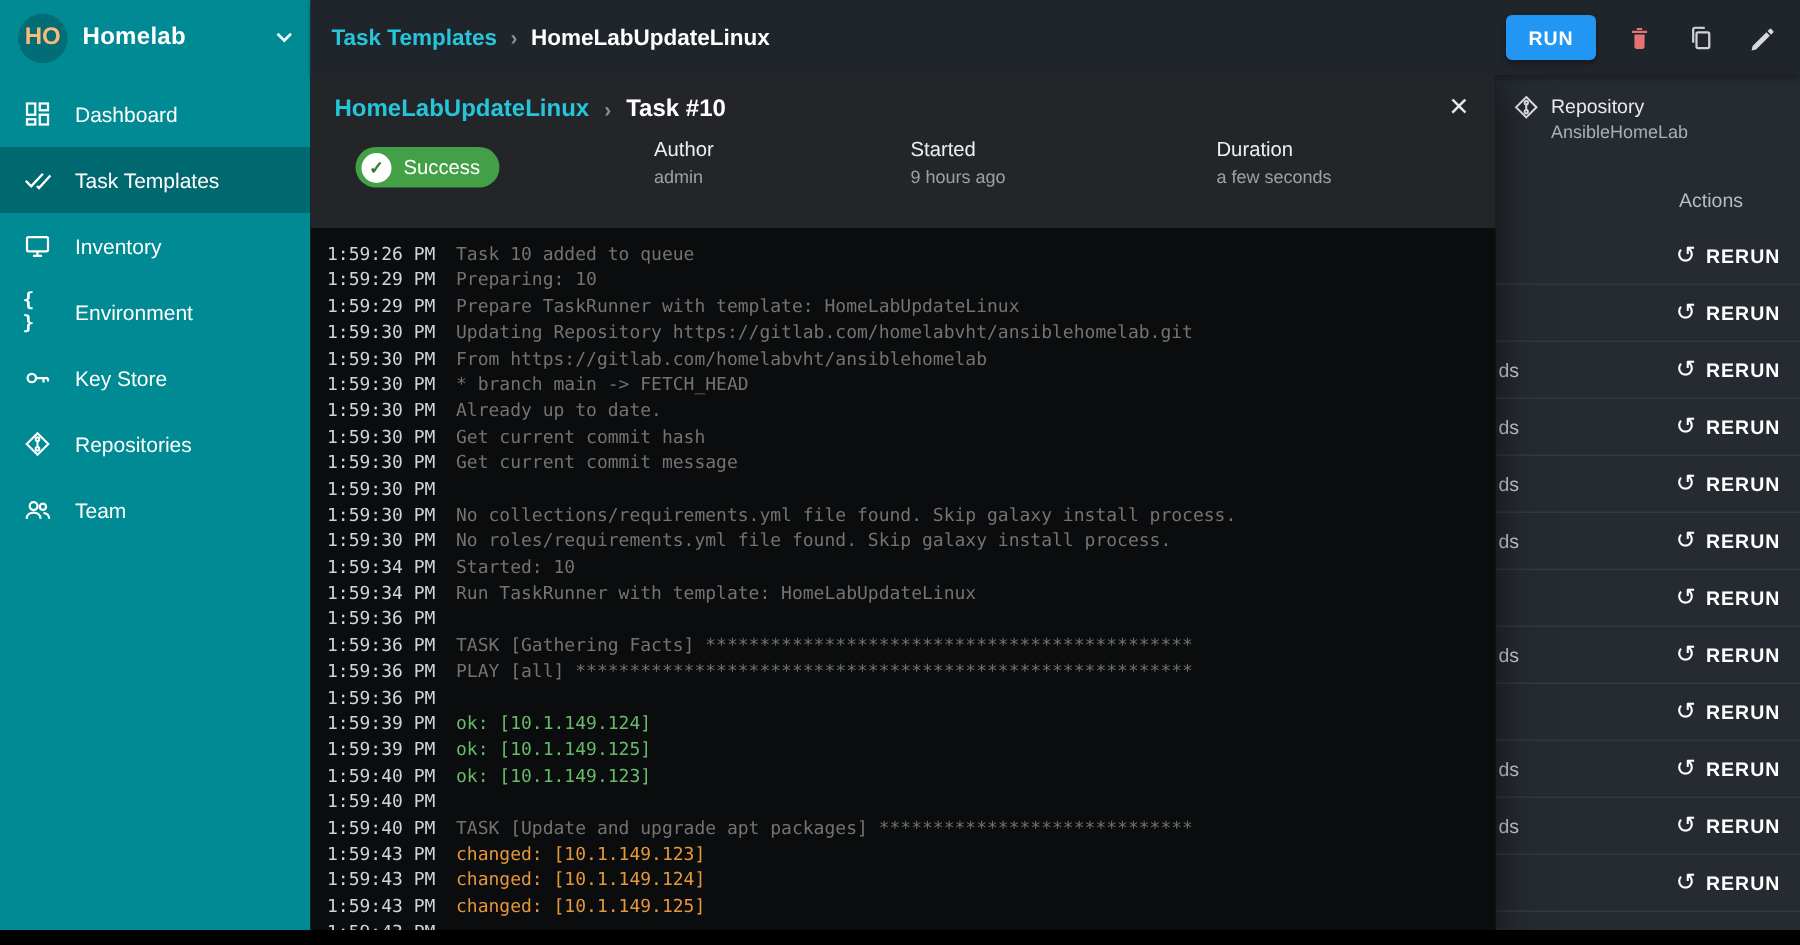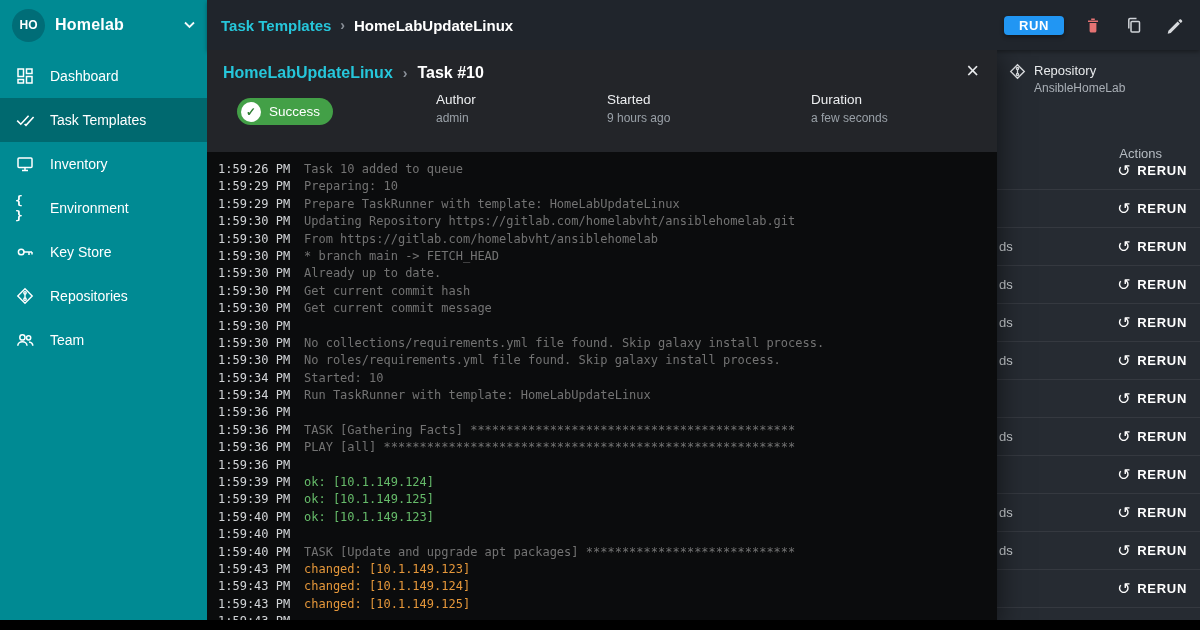--- a/index.html
+++ b/index.html
@@ -8,56 +8,56 @@
   .app { position:relative; width:1200px; height:620px; overflow:hidden;
     background:#262b32; display:flex; }
 
   
   .sidebar { width:207px; flex-shrink:0; background:#008a93; color:#fff;
     display:flex; flex-direction:column; }
   .sidebar-header { height:50px; display:flex; align-items:center; gap:10px;
     padding:0 12px; cursor:pointer; }
   .avatar { width:33px; height:33px; border-radius:50%; background:#006d77;
     display:flex; align-items:center; justify-content:center;
-    font-size:12px; font-weight:bold; color:#ffffff; flex-shrink:0;text-align:right; }
+    font-size:16px; font-weight:bold; color:#fdba74; flex-shrink:0;text-align:right; }
   .app-name { font-size:16px; font-weight:bold; flex:1; letter-spacing:.2px; }
   .chev { opacity:.95; display:flex; }
   .nav { padding-top:4px; }
   .nav-item { height:44px; display:flex; align-items:center; gap:15px;
     padding:0 15px; font-size:14px; color:#fff; cursor:pointer; }
   .nav-item.active { background:rgba(0,0,0,.24); }
   .nav-icon { width:20px; display:flex; justify-content:center; flex-shrink:0; }
   .nav-glyph { font-family:"DejaVu Sans Mono", monospace; font-weight:bold;
     font-size:13px; color:#fff; }
 
   
   .main { flex:1; position:relative; display:flex; flex-direction:column; }
   .topbar { height:50px; background:#20252c; display:flex; align-items:center;
     padding:0 14px; box-shadow:0 2px 4px rgba(0,0,0,.35); z-index:2; }
   .breadcrumb { display:flex; align-items:center; font-size:15px; font-weight:bold; }
   .crumb-link { color:#26c6da; cursor:pointer; }
   .crumb-sep { color:#8a9099; margin:0 9px; font-size:14px; }
   .crumb-current { color:#fff; }
   .topbar-actions { margin-left:auto; display:flex; align-items:center; gap:17px; }
   .run-btn { background:#2196f3; color:#fff; border:none; border-radius:4px;
-    height:19px; padding:0 15px; font-size:13px; font-weight:bold;
+    height:30px; padding:0 15px; font-size:13px; font-weight:bold;
     letter-spacing:.6px; cursor:pointer; box-shadow:0 2px 4px rgba(0,0,0,.35);
     font-family:"Liberation Sans", sans-serif; }
   .icon-btn { background:none; border:none; cursor:pointer; display:flex;
     align-items:center; padding:2px; }
 
   .content { flex:1; position:relative; background:#262b32; overflow:hidden; }
 
   
   .right-panel { position:absolute; inset:0; }
   .repo-block { position:absolute; left:802px; top:13px; display:flex; gap:8px; }
   .repo-label { font-size:13px; color:#e8eaec; margin-bottom:3px; }
   .repo-name { font-size:12px; color:#a9afb6; }
   .actions-header { position:absolute; top:76px; right:38px; font-size:13px;
-    color:#b6bcc2;margin-top:20px; }
+    color:#b6bcc2; }
   .rows { position:absolute; top:102px; left:0; right:0; }
   .action-row { height:38px; border-bottom:1px solid rgba(255,255,255,.07);
     position:relative; display:flex; align-items:center; }
   .row-fragment { position:absolute; left:792px; font-size:13px; color:#ccd0d4; }
   .rerun-btn { position:absolute; right:13px; display:flex; align-items:center;
     gap:6px; background:none; border:none; color:#fff; font-size:13px;
     font-weight:bold; letter-spacing:.7px; cursor:pointer;
     font-family:"Liberation Sans", sans-serif; }
   .rerun-icon { font-size:16px; line-height:1; font-weight:normal; }
 

